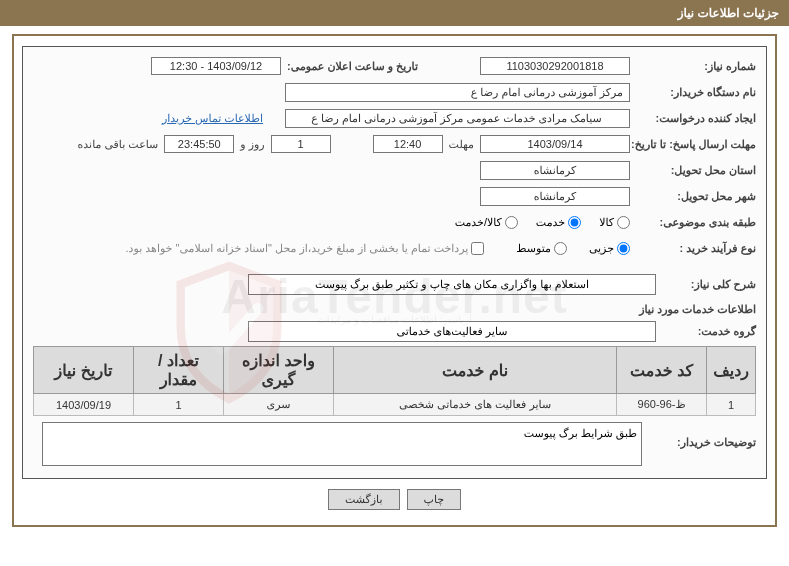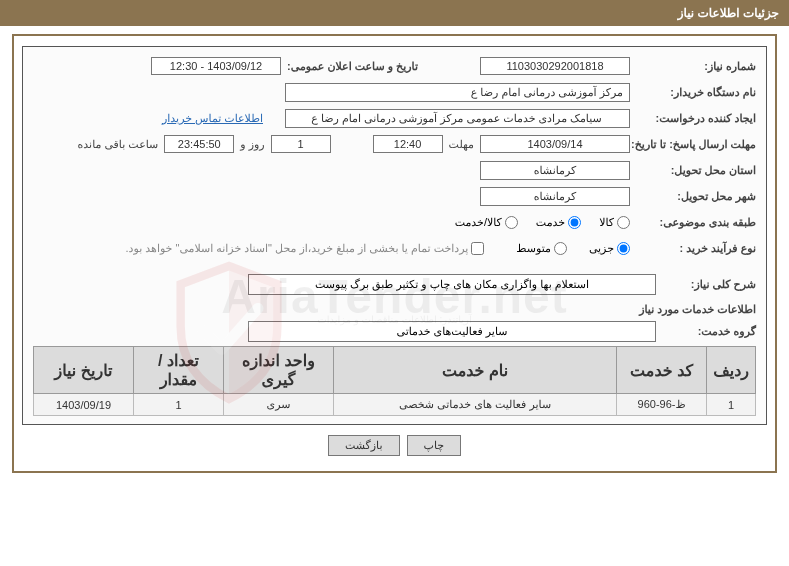--- a/index.html
+++ b/index.html
@@ -269,20 +269,24 @@
           <td>1</td>
           <td>ظ-96-960</td>
           <td>سایر فعالیت های خدماتی شخصی</td>
           <td>سری</td>
           <td>1</td>
           <td>1403/09/19</td>
         </tr>
       </tbody>
     </table>
 
+    <div class="row" style="margin-top:6px;align-items:flex-start">
+      <span class="lbl" style="width:100px;padding-top:14px">توضیحات خریدار:</span>
+      <div class="desc-box">طبق شرایط برگ پیوست</div>
+    </div>
 
   </div>
 
   <div class="btn-bar">
     <button>چاپ</button>
     <button>بازگشت</button>
   </div>
 </div>
 
 <svg class="wm-shield" viewBox="0 0 100 120">

